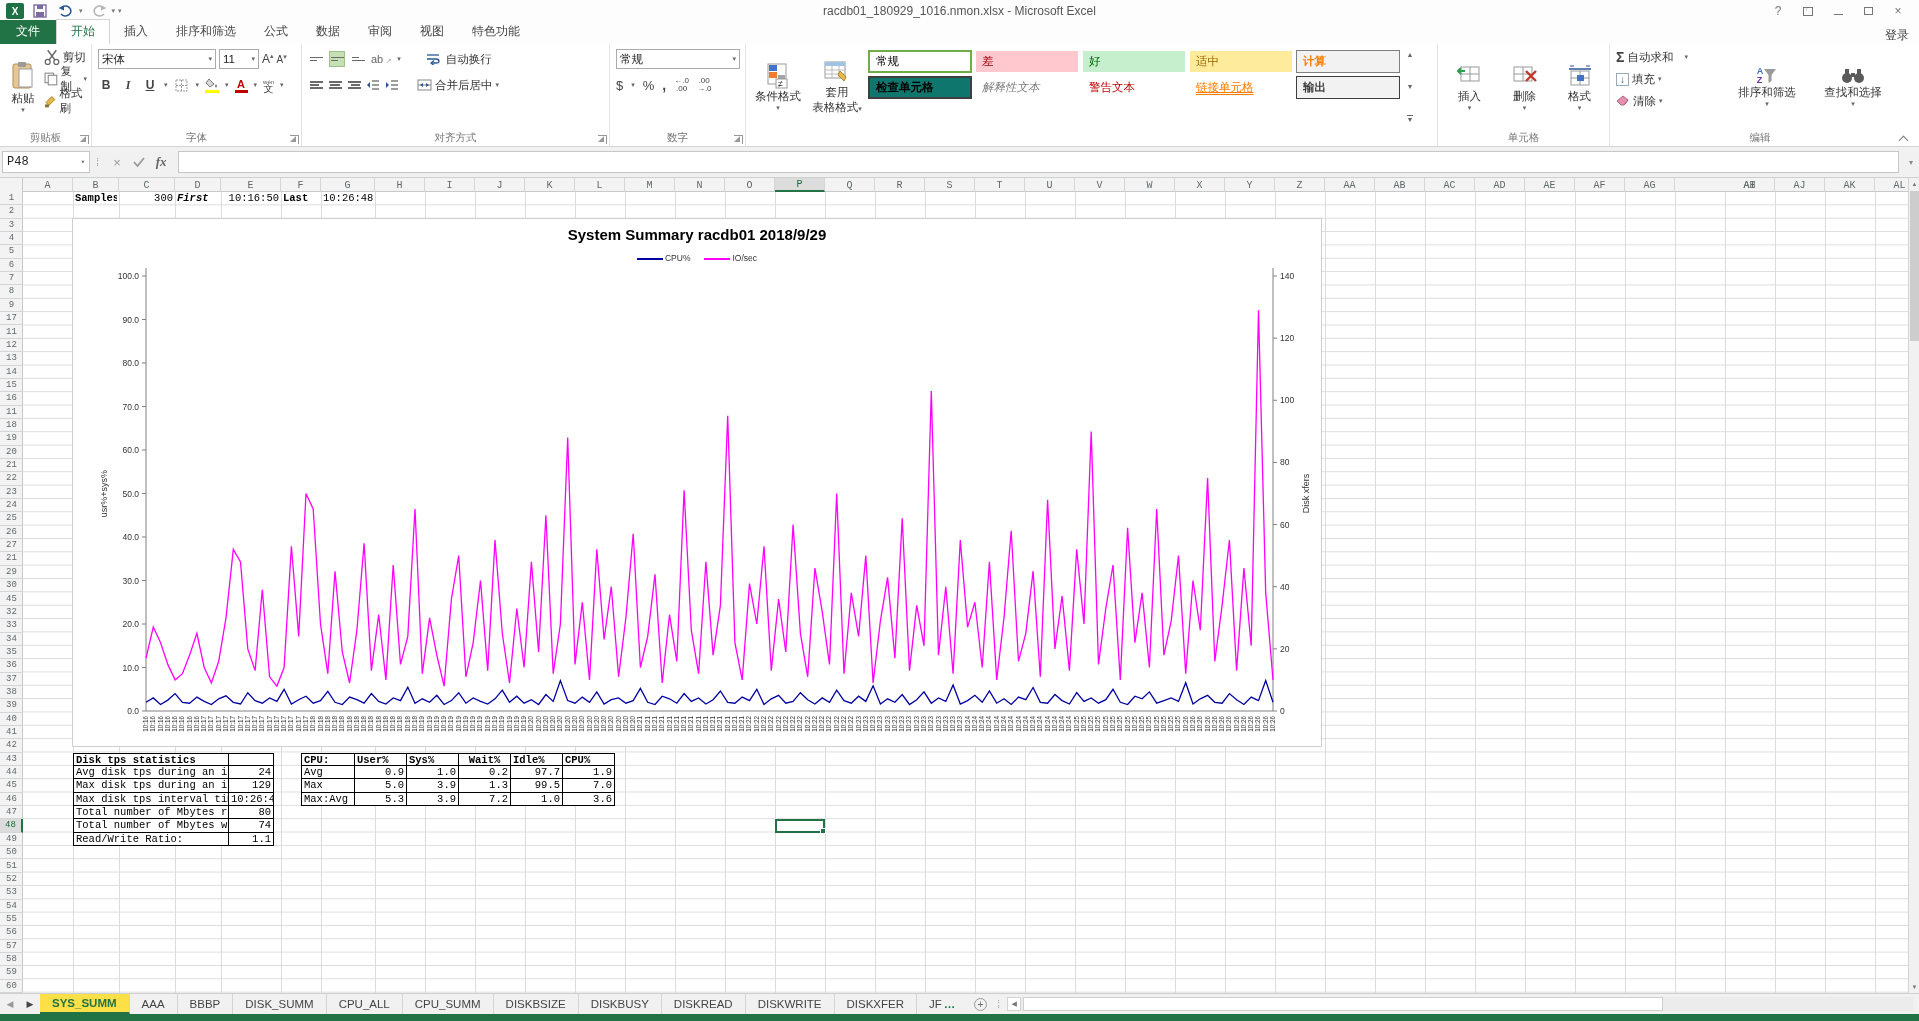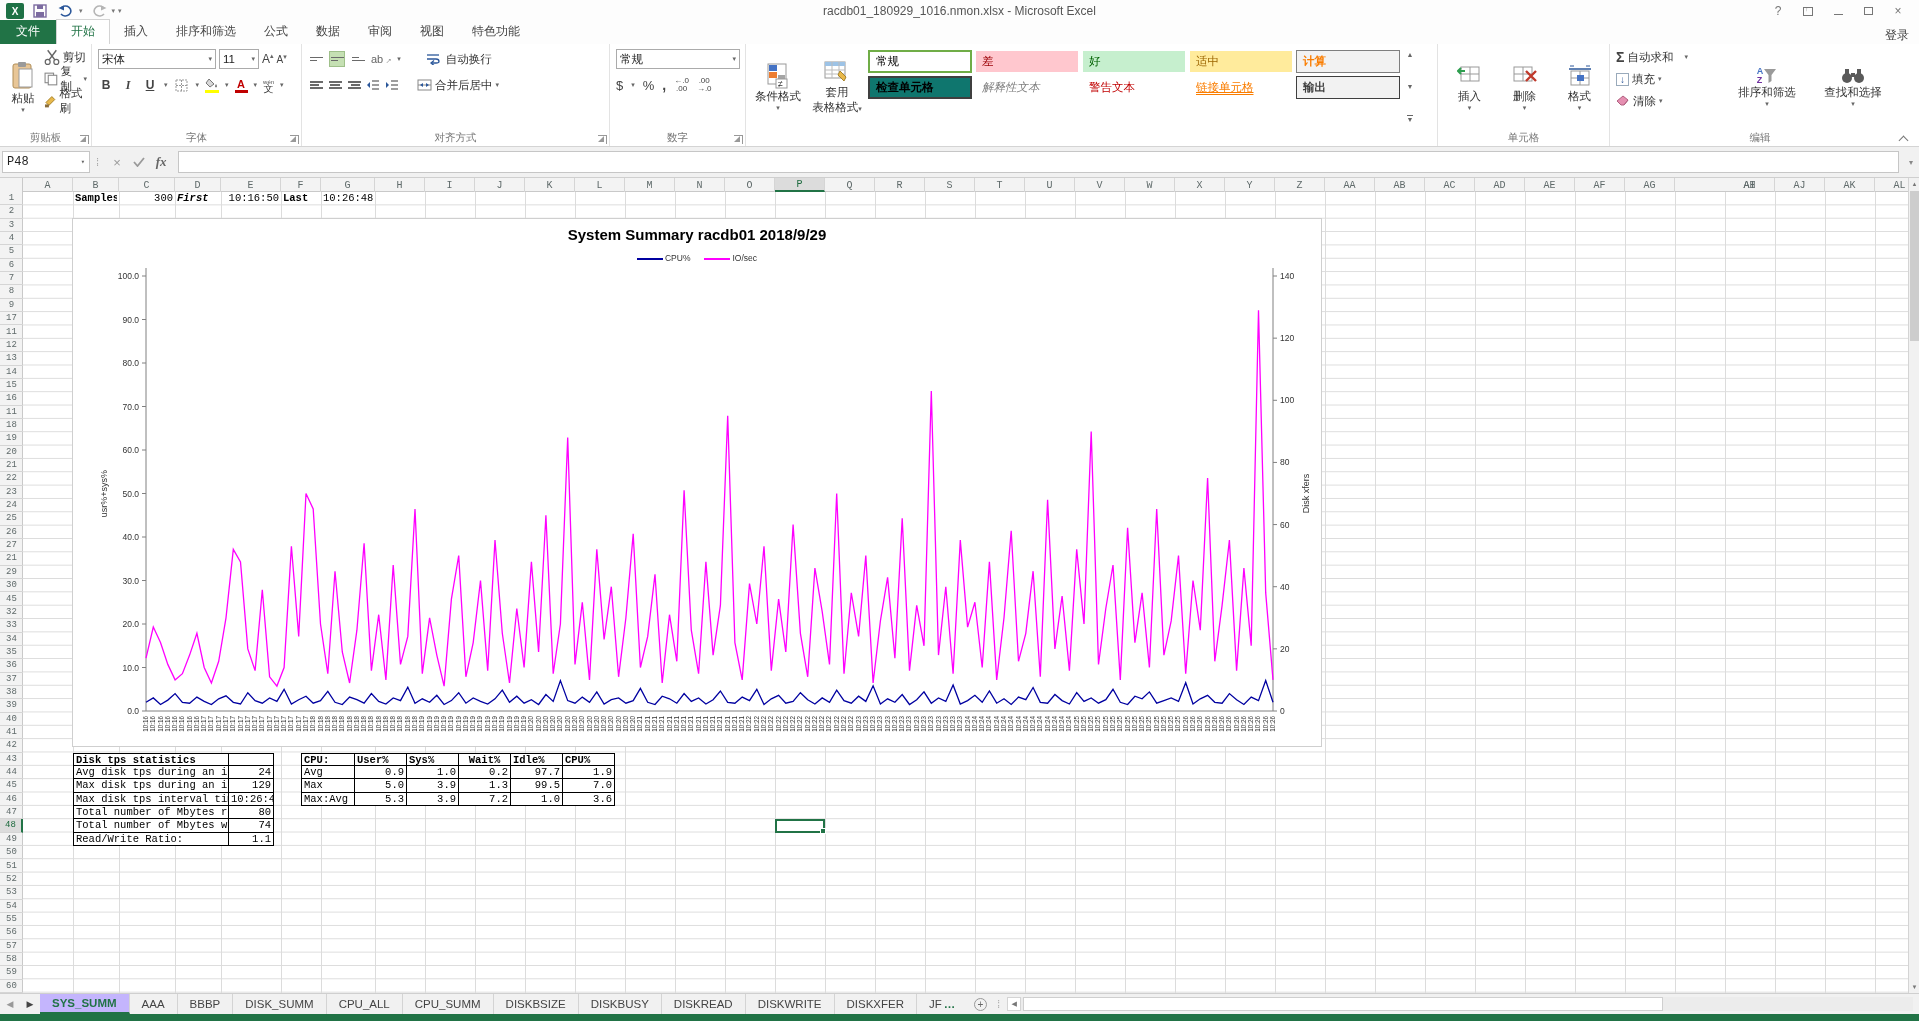--- a/index.html
+++ b/index.html
@@ -129,21 +129,21 @@
   #vscroll { position:absolute; right:0; top:178px; width:11px; height:815px; background:#f1f1f1; border-left:1px solid #d4d4d4; }
   .vs-arrow { width:11px; height:12px; display:flex; align-items:center; justify-content:center; font-size:6px; color:#777; }
   #vscroll-thumb { position:absolute; left:1px; top:13px; width:9px; height:150px; background:#cdcdcd; }
   #vs-dn { position:absolute; bottom:0; }
 
   
   #tabbar { position:absolute; left:0; top:993px; width:1919px; height:21px; background:#f1f1f1;
     border-top:1px solid #cfcfcf; display:flex; align-items:stretch; font-size:11.5px; }
   .tabnav { width:20px; display:flex; align-items:center; justify-content:center; color:#444; font-size:9px; }
   .sheettab { padding:0 12px; display:flex; align-items:center; color:#444; border-right:1px solid #d4d4d4; background:#f1f1f1; white-space:nowrap; }
-  .sheettab.active { background:#c4b5fd; color:#217346; font-weight:bold; border-bottom:2px solid #217346; }
+  .sheettab.active { background:#fde047; color:#217346; font-weight:bold; border-bottom:2px solid #217346; }
   .elli { color:#217346; font-weight:bold; margin-left:2px; }
   #newsheet { width:26px; display:flex; align-items:center; justify-content:center; }
   #newsheet i { width:13px; height:13px; border:1px solid #999; border-radius:50%; color:#666; font-style:normal;
     font-size:10px; line-height:11px; text-align:center; }
   #tab-dots { display:flex; align-items:center; color:#aaa; padding:0 4px; font-size:10px; letter-spacing:1px; }
   #hscroll { flex:1; margin:3px 6px 3px 2px; background:#f1f1f1; display:flex; }
   #hs-left { width:14px; background:#fff; border:1px solid #d4d4d4; display:flex; align-items:center; justify-content:center; font-size:7px; color:#777; }
   #hs-track { flex:1; background:#ececec; position:relative; }
   #hs-thumb { position:absolute; left:2px; top:0; bottom:0; width:640px; background:#fff; border:1px solid #cfcfcf; }
 

